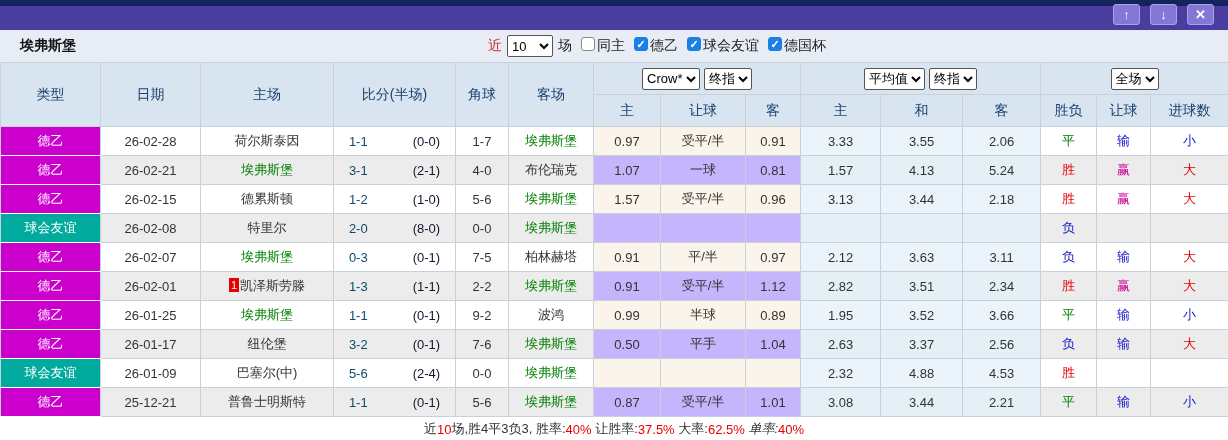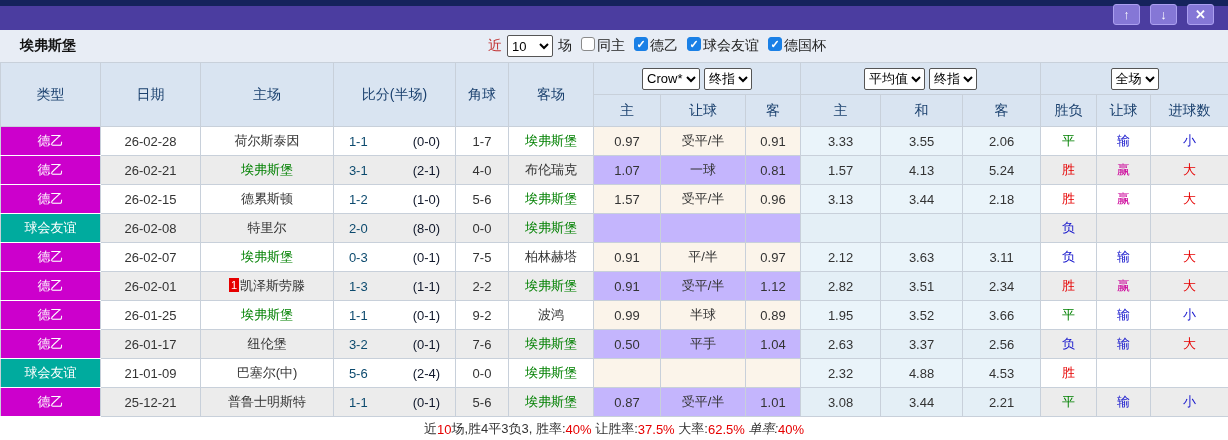--- a/index.html
+++ b/index.html
@@ -296,21 +296,21 @@
         <td class="oddsA">1.04</td>
         <td class="oddsB">2.63</td>
         <td class="oddsB">3.37</td>
         <td class="oddsB">2.56</td>
         <td class="res" style="color: rgb(21, 21, 204);">负</td>
         <td class="res" style="color: rgb(21, 21, 204);">输</td>
         <td class="res" style="color: rgb(230, 0, 0);">大</td>
       </tr>
       <tr>
         <td class="type" style="background: rgb(0, 171, 158);">球会友谊</td>
-        <td>21-01-09</td>
+        <td>26-01-09</td>
         <td><span class="team">巴塞尔(中)</span></td>
         <td><span class="ft">5-6</span><span class="ht">(2-4)</span></td>
         <td>0-0</td>
         <td><span class="team green">埃弗斯堡</span></td>
         <td class="oddsA"></td>
         <td class="oddsA"></td>
         <td class="oddsA"></td>
         <td class="oddsB">2.32</td>
         <td class="oddsB">4.88</td>
         <td class="oddsB">4.53</td>

